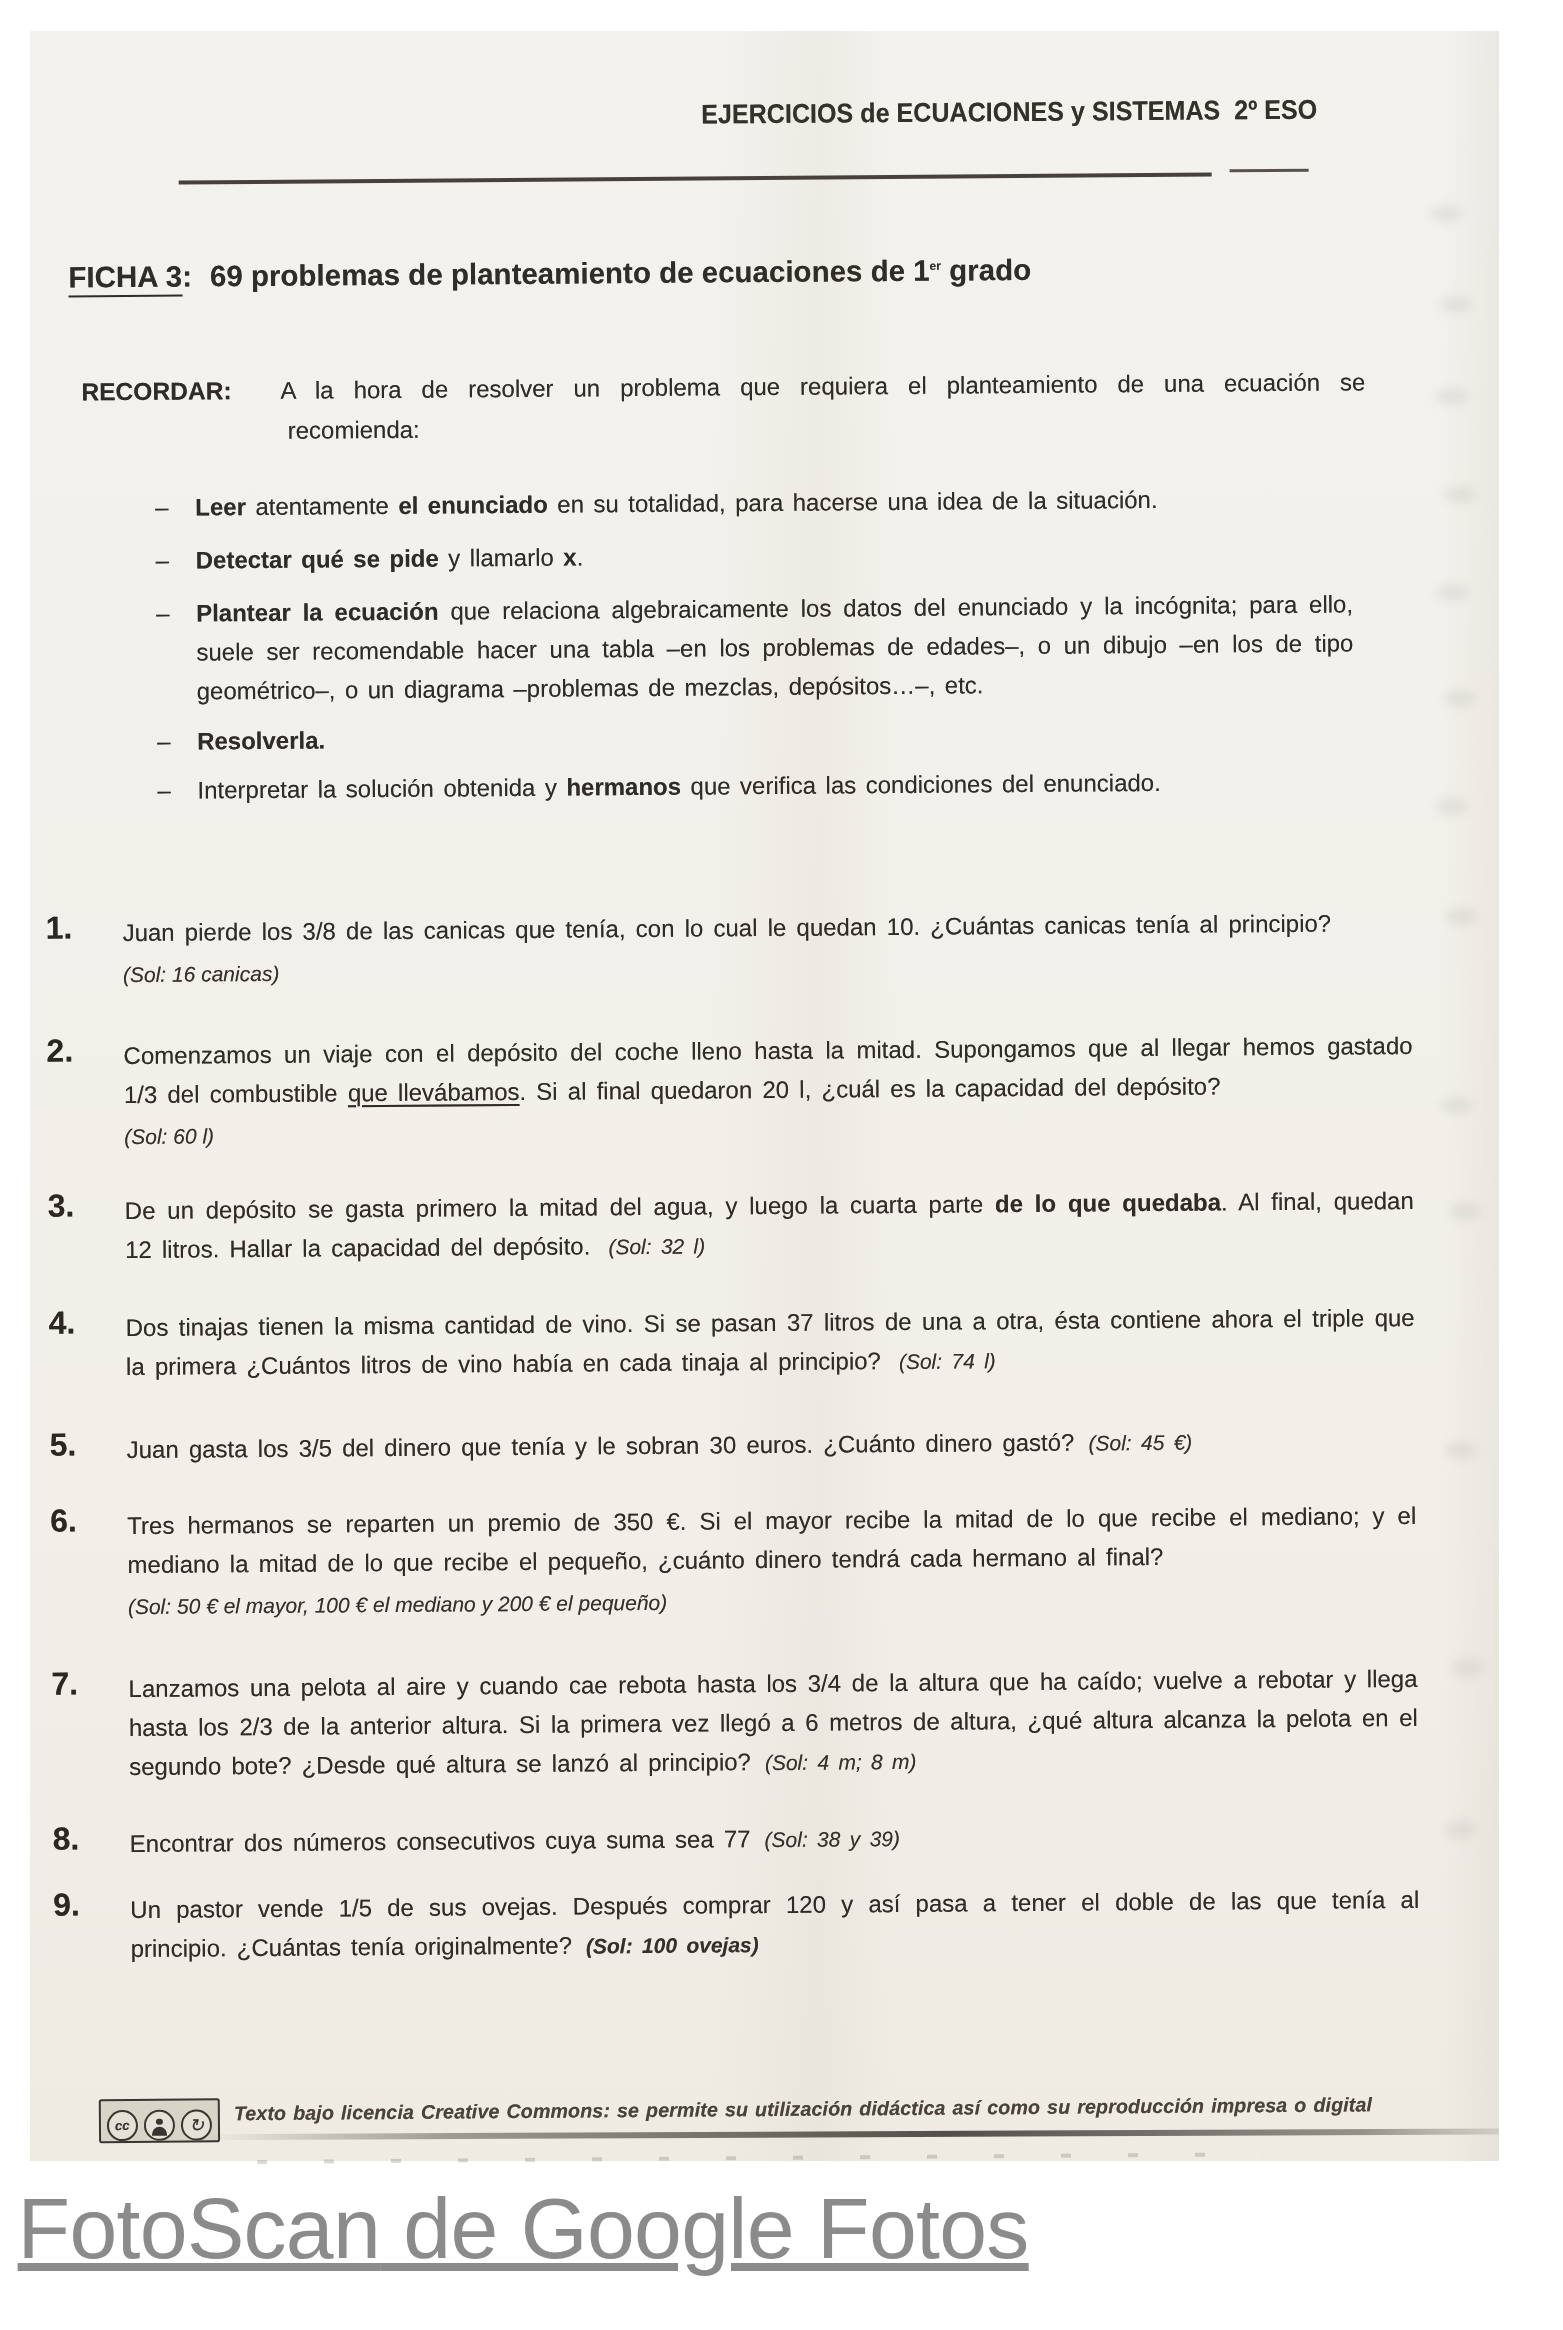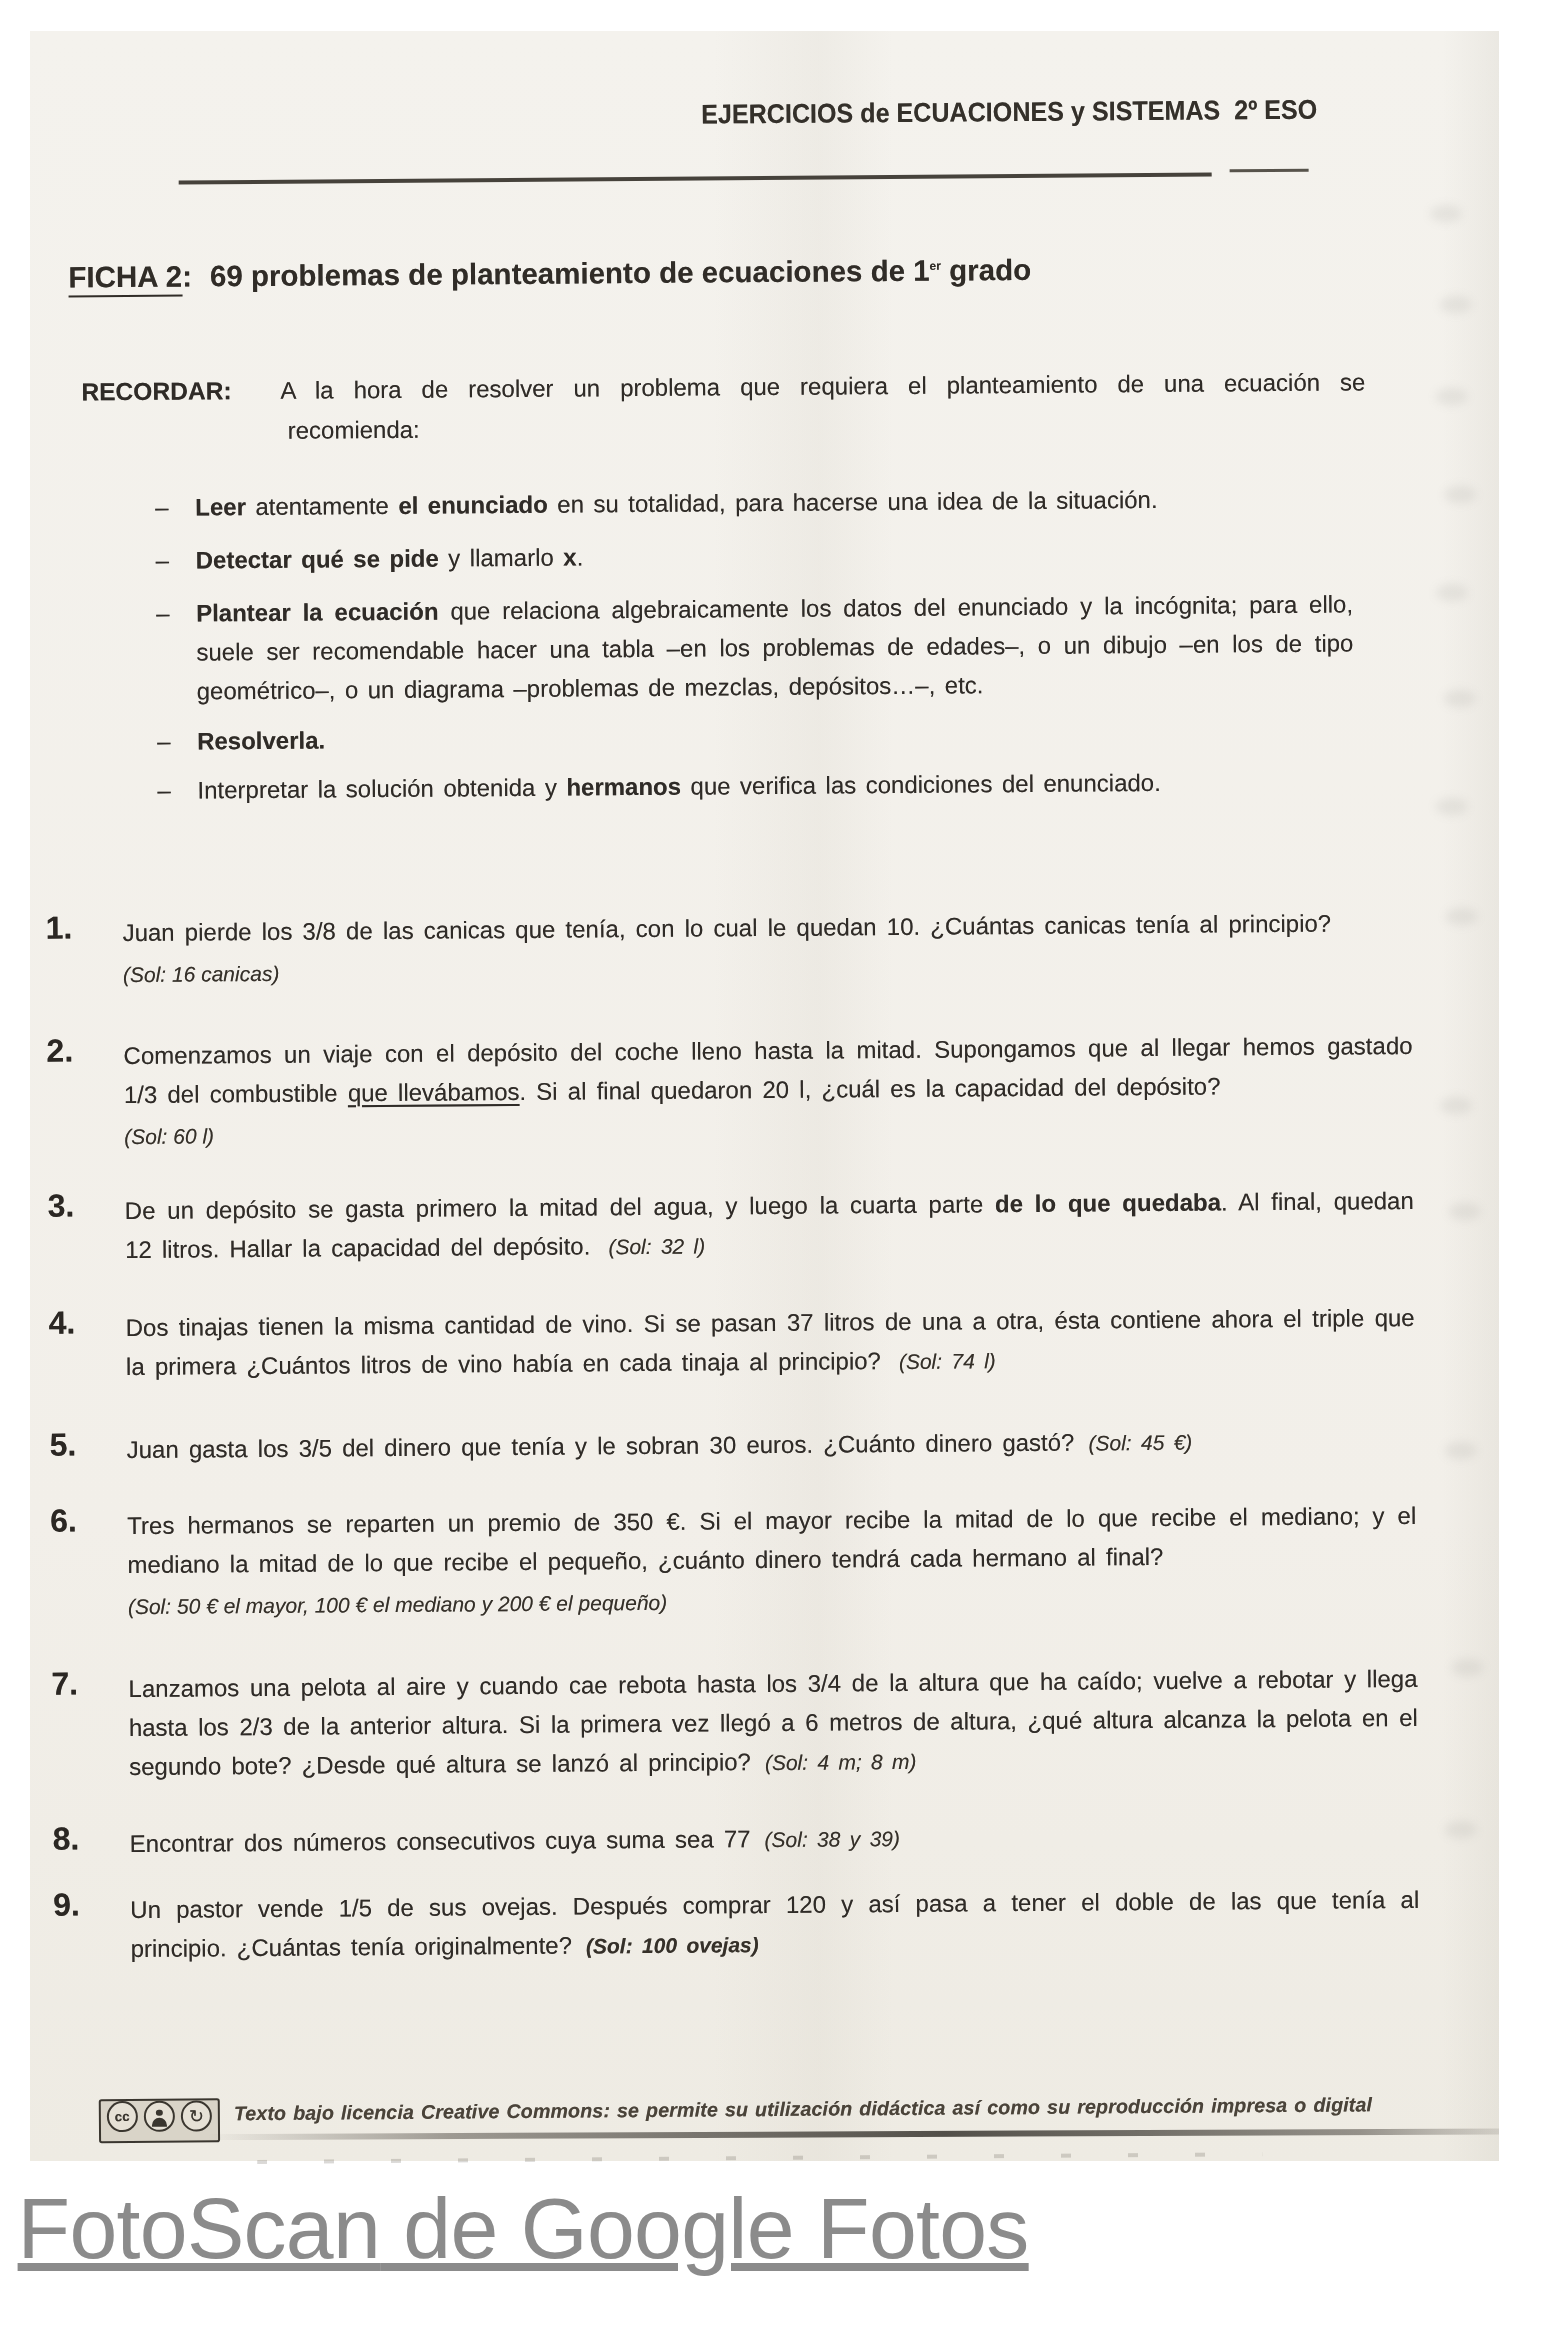--- a/index.html
+++ b/index.html
@@ -50,22 +50,22 @@
   .pnum{position:absolute;left:0;top:-4.9px;font-size:32px;font-weight:700;color:#2b2723;}
   .ptext{margin-left:77px;width:1289px;text-align:justify;word-spacing:3.5px;}
   .b{font-weight:700;}
   .u{text-decoration:underline;text-underline-offset:3.5px;text-decoration-thickness:2.1px;}
   .sol-line{margin-left:77px;margin-top:2.8px;font-style:italic;font-size:21px;color:#353029;}
   .sol-inline{font-style:italic;font-size:21px;margin-left:14px;white-space:nowrap;color:#353029;}
   .sol-inline.wide{margin-left:18px;}
   .sol-bold{font-weight:700;}
 
   .cc-badge{position:absolute;left:53px;top:2068px;width:121px;height:44px;background:#d9d4c8;
-            border:2.8px solid #3a362f;border-radius:2.8px;display:flex;align-items:flex-start;
-            justify-content:space-around;padding:0 2.8px;box-sizing:border-box;}
+            border:2.8px solid #3a362f;border-radius:2.8px;display:flex;align-items:flex-end;
+            justify-content:space-around;padding:0 2.8px;box-sizing:border-box;font-style:italic;}
   .cc-circle{width:31px;height:31px;border:2.8px solid #3a362f;border-radius:50%;box-sizing:border-box;
              display:flex;flex-direction:column;align-items:center;justify-content:center;
              color:#3a362f;font-weight:700;overflow:hidden;background:#e6e1d6;}
   .cc-glyph{font-size:13.3px;line-height:1;}
   .sa-glyph{font-size:18px;line-height:1;font-weight:400;}
   .person-head{width:6.3px;height:6.3px;border-radius:50%;background:#3a362f;margin-top:3.5px;}
   .person-body{width:14.8px;height:9px;border-radius:7.7px 7.7px 0 0;background:#3a362f;margin-top:1.4px;}
 
   .license{position:absolute;left:188px;top:2072px;width:1159px;font-size:19.7px;font-style:italic;
            font-weight:700;color:#4a4339;letter-spacing:0.1px;word-spacing:1.4px;}
@@ -89,21 +89,21 @@
   <div class="fabric"></div>
 
   <div class="paper ink">
     <div class="tilt">
 
       <div class="doc-title">EJERCICIOS de ECUACIONES y SISTEMAS  2º ESO</div>
       <div class="header-rule"></div>
       <div class="header-rule-dash"></div>
 
       <div class="ficha">
-        <span class="ficha-label">FICHA 2</span><span>:</span><span class="ficha-text"><span>69 problemas de planteamiento de ecuaciones de 1</span><sup class="sup-u">er</sup><span> grado</span></span>
+        <span class="ficha-label">FICHA 3</span><span>:</span><span class="ficha-text"><span>69 problemas de planteamiento de ecuaciones de 1</span><sup class="sup-u">er</sup><span> grado</span></span>
       </div>
 
       <div class="rec-label">RECORDAR:</div>
       <div class="rec-line1">A la hora de resolver un problema que requiera el planteamiento de una ecuación se</div>
       <div class="rec-line2">recomienda:</div>
 
       <div class="bullet" style="top:457px">
         <span class="dash">–</span>
         <div class="btext"><span class="b">Leer</span><span> atentamente </span><span class="b">el enunciado</span><span> en su totalidad, para hacerse una idea de la situación.</span></div>
       </div>

